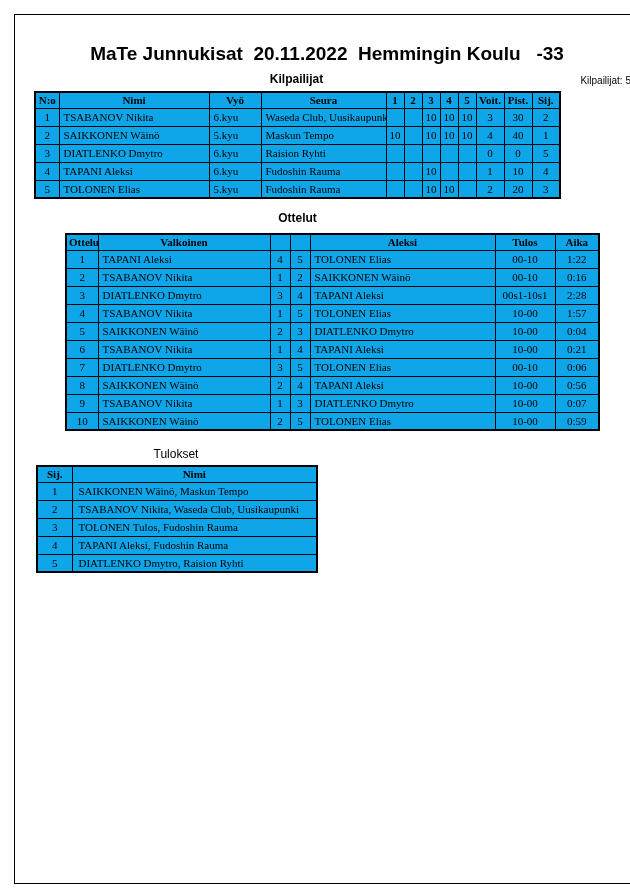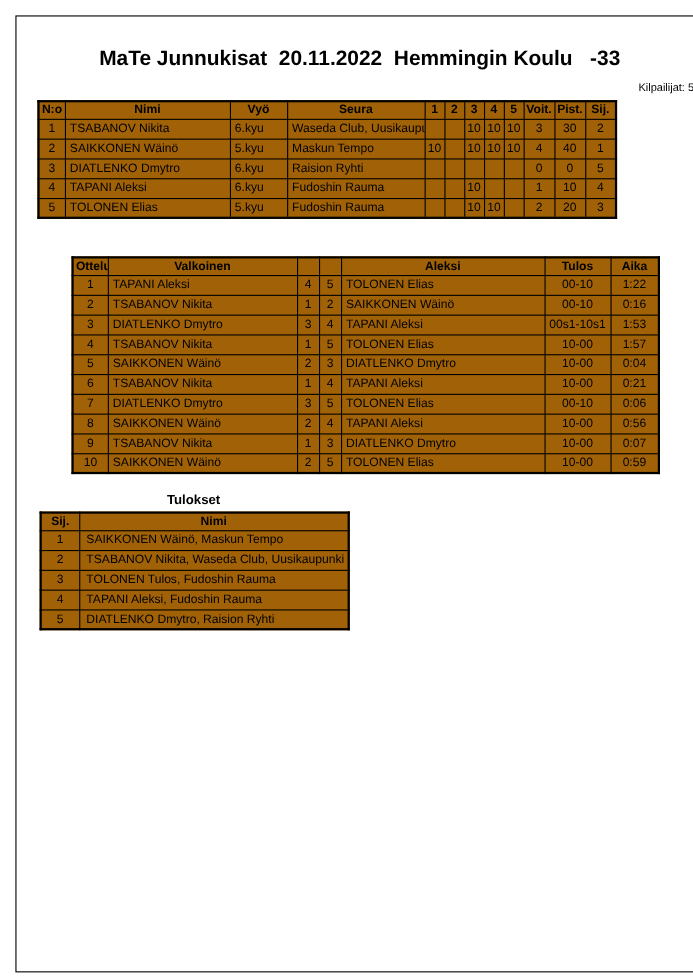--- a/index.html
+++ b/index.html
@@ -22,25 +22,25 @@
   }
   .count {
     position:absolute; top:60px; right:8px; font-size:10px;
   }
   .sec-ottelut {
     position:absolute; top:196px; left:16px; width:533px;
     text-align:center; font-size:12px; font-weight:bold;
   }
   .sec-tulokset {
     position:absolute; top:432px; left:21px; width:280px;
-    text-align:center; font-size:12px; font-weight:bold;
+    text-align:center; font-size:12px; font-weight:normal;
   }
   table {
     position:absolute; border-collapse:collapse; border:2px solid #000;
-    table-layout:fixed; background:#a16207;
+    table-layout:fixed; background:#0ea5e9;font-family:Liberation Serif, serif;
   }
   th, td {
     border:1px solid #000; font-size:11px; height:18px;
     text-align:center; overflow:hidden; white-space:nowrap; padding:0 2px;
   }
   th { font-weight:bold; height:16px; }
   #table-competitors { left:19px; top:76px;  width:525px; }
   #table-matches     { left:16px; top:218px; width:533px;margin-left:34px; }
   #table-results     { left:21px; top:450px; width:280px; }
   #table-competitors td:nth-child(2),
@@ -50,20 +50,21 @@
   #table-matches td:nth-child(5) { text-align:left; padding-left:4px; }
   #table-results td:nth-child(2) { text-align:left; padding-left:6px; }
 </style>
 </head>
 <body>
 
 <div class="frame">
 
   <div class="title">MaTe Junnukisat  20.11.2022  Hemmingin Koulu   -33</div>
 
+  <div class="sub-competitors">Kilpailijat</div>
   <div class="count">Kilpailijat: 5</div>
 
   <table id="table-competitors">
     <colgroup>
       <col style="width:24px">
         <col style="width:150px">
         <col style="width:52px">
         <col style="width:125px">
       <col style="width:18px">
         <col style="width:18px">
@@ -157,20 +158,21 @@
           <td>10</td>
           <td>10</td>
           <td></td>
           <td>2</td>
           <td>20</td>
           <td>3</td>
         </tr>
       </tbody>
   </table>
 
+  <div class="sec-ottelut">Ottelut</div>
 
   <table id="table-matches">
     <colgroup>
       <col style="width:32px">
         <col style="width:172px">
         <col style="width:20px">
         <col style="width:20px">
       <col style="width:185px">
         <col style="width:60px">
         <col style="width:44px">
@@ -205,21 +207,21 @@
           <td>00-10</td>
           <td>0:16</td>
         </tr>
         <tr>
           <td>3</td>
           <td>DIATLENKO Dmytro</td>
           <td>3</td>
           <td>4</td>
           <td>TAPANI Aleksi</td>
           <td>00s1-10s1</td>
-          <td>1:53</td>
+          <td>2:28</td>
         </tr>
         <tr>
           <td>4</td>
           <td>TSABANOV Nikita</td>
           <td>1</td>
           <td>5</td>
           <td>TOLONEN Elias</td>
           <td>10-00</td>
           <td>1:57</td>
         </tr>

